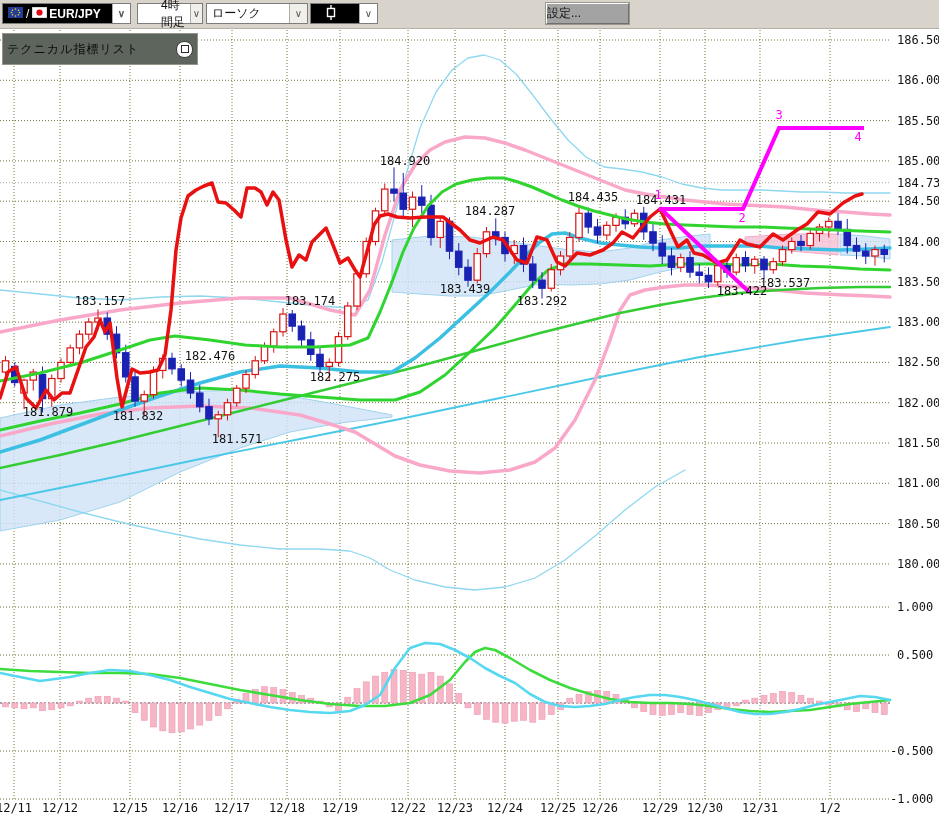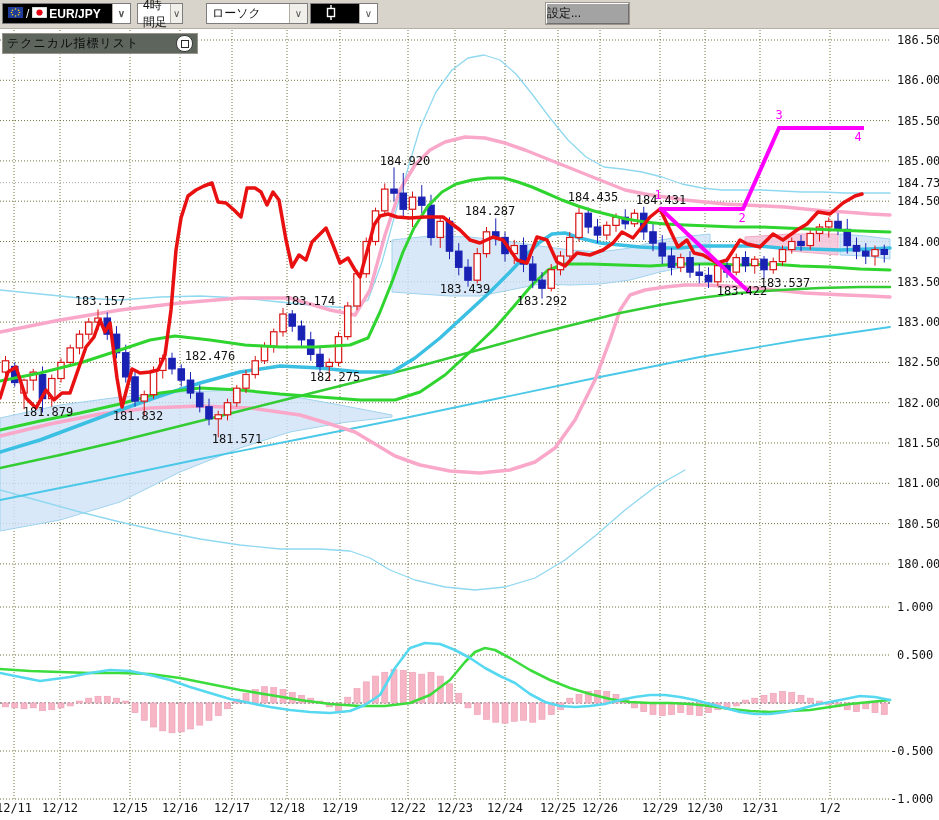--- a/index.html
+++ b/index.html
@@ -9,30 +9,30 @@
   
   #toolbar{position:absolute;top:0;left:0;width:939px;height:28px;background:#d8d4cc;
            border-bottom:1px solid #b3afa6;z-index:3}
   .tb{position:absolute;top:3px;height:21px;box-sizing:border-box;display:flex;align-items:center;
       font-size:12px;color:#111;background:#fff;border:1px solid #7d7d7d}
   .tb .arrow{margin-left:auto;width:17px;height:100%;background:#f1efe9;border-left:1px solid #b0aca2;
              display:flex;align-items:center;justify-content:center;color:#555;font-size:10px}
   .combo-dark{background:#000;color:#fff}
   .combo-dark .arrow{background:#fff;color:#555}
   #pair-combo{left:2px;width:129px;padding-left:3px;font-weight:bold}
-  #tf-combo{left:137px;width:46px;padding-left:5px}
+  #tf-combo{left:137px;width:66px;padding-left:23px}
   #type-combo{left:206px;width:102px;padding-left:5px}
   #style-combo{left:310px;width:68px;padding-left:14px}
   #line-field{left:381px;width:160px;padding-left:5px}
   #settings-btn{left:546px;width:83px;justify-content:flex-start;background:#a3a3a3;
                 border:1px solid;border-color:#fdfdfd #6f6f6f #6f6f6f #fdfdfd;box-shadow:0 0 0 1px #9b978e}
   .flag{margin:0 2px;flex:0 0 auto}
   .slash{color:#fff;margin:0 1px;font-weight:normal}
   
-  #indicator-panel{position:absolute;top:33px;left:2px;width:196px;height:21px;z-index:2;
+  #indicator-panel{position:absolute;top:33px;left:2px;width:196px;height:32px;z-index:2;
                    background:#5d655c;border:1px solid #98948b;box-sizing:border-box;
                    display:flex;align-items:center;padding:0 4px;box-shadow:1px 1px 0 rgba(255,255,255,.7)}
   #indicator-panel .title{font-size:12px;color:#0b0b0b;letter-spacing:1px;white-space:nowrap}
   #restore-btn{margin-left:auto;width:15px;height:15px;background:#fafafa;border:1px solid #3a3a3a;
                border-radius:8px;display:flex;align-items:center;justify-content:center}
   #restore-btn .sq{width:6px;height:6px;border:1.6px solid #2a2a2a;background:#fff}
   
   text{font-family:"DejaVu Sans Mono","Liberation Mono",monospace}
   .axis{font-size:12px;fill:#111}
 </style>

